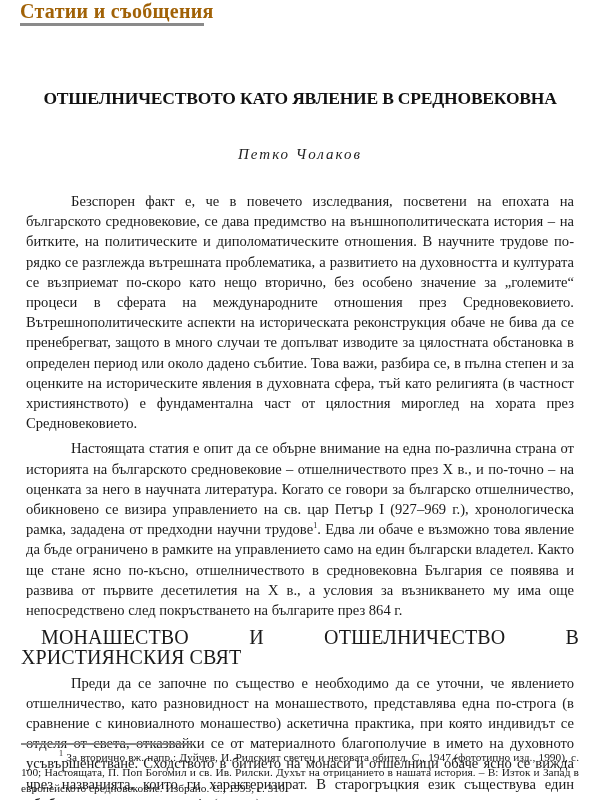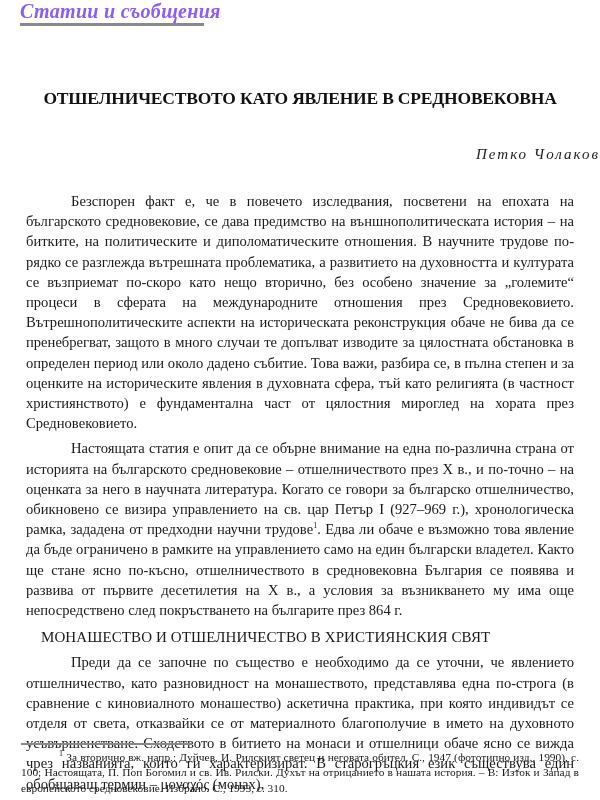--- a/index.html
+++ b/index.html
@@ -4,47 +4,47 @@
 <style>
   html, body { margin: 0; padding: 0; }
   body {
     width: 600px; height: 800px; overflow: hidden;
     background: #ffffff; color: #1a1a1a;
     font-family: "Liberation Serif", "DejaVu Serif", serif;
     position: relative;
   }
   .section-header {
     position: absolute; left: 20px; top: 0px;
-    font-style: italic; font-weight: bold;
+    font-weight: bold;
     font-size: 20px; letter-spacing: 0.3px;
-    color: #8b5cf6;
+    color: #a16207;
   }
   .section-rule {
     position: absolute; left: 20px; top: 23px;
     width: 184px; height: 3px; background: #8a8a8a;
   }
   .title {
     position: absolute; left: 0; width: 600px; top: 86px;
     text-align: center; font-weight: bold;
     font-size: 17.5px; line-height: 24px;
     letter-spacing: -0.2px; color: #111;
   }
   .author {
     position: absolute; left: 0; width: 600px; top: 146px;
-    text-align: right; font-style: italic;
+    text-align: center; font-style: italic;
     font-size: 15px; letter-spacing: 2px; color: #222;
   }
   .body-text {
     position: absolute; left: 21px; width: 558px; top: 186px;
     font-size: 14.6px; line-height: 20.2px; text-align: justify;
     color: #1a1a1a;
   }
   .para { text-indent: 45px; margin: 5px; }
   .subheading {
-    margin: 7px 0 0 0; text-indent: 20px; font-size: 15px;
+    margin: 7px 0 0 0; text-indent: 20px; font-size: 20px;
     letter-spacing: 0.1px;
   }
   sup { font-size: 8px; line-height: 0; }
   .fn-rule {
     position: absolute; left: 21px; top: 743px;
     width: 171px; height: 2px; background: #8a8a8a;
   }
   .footnote {
     position: absolute; left: 21px; width: 558px; top: 750px;
     font-size: 11.4px; line-height: 15.4px; text-align: justify;

